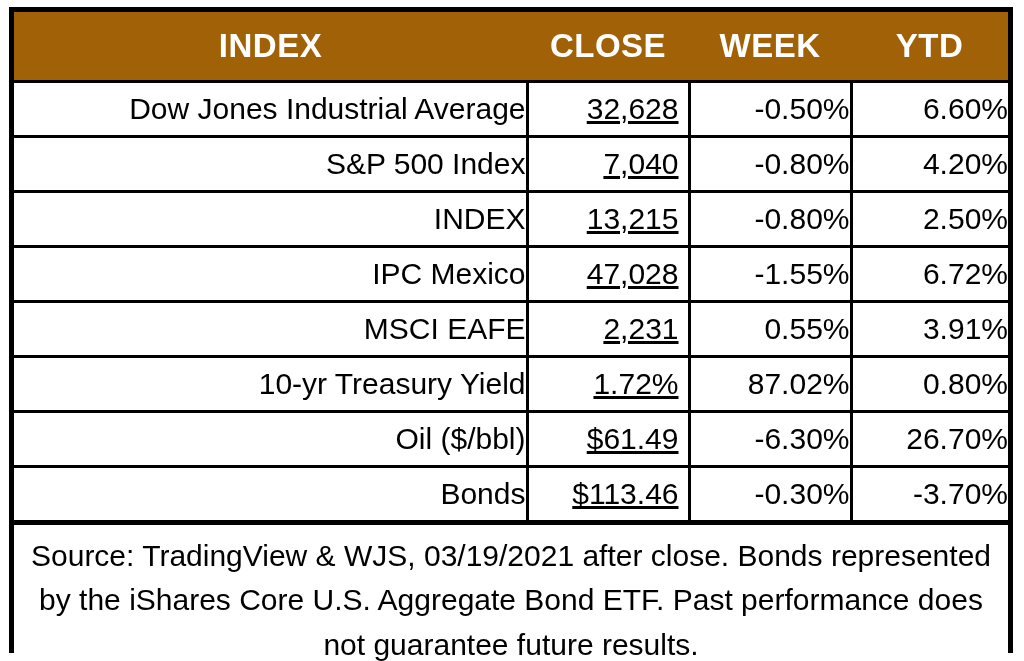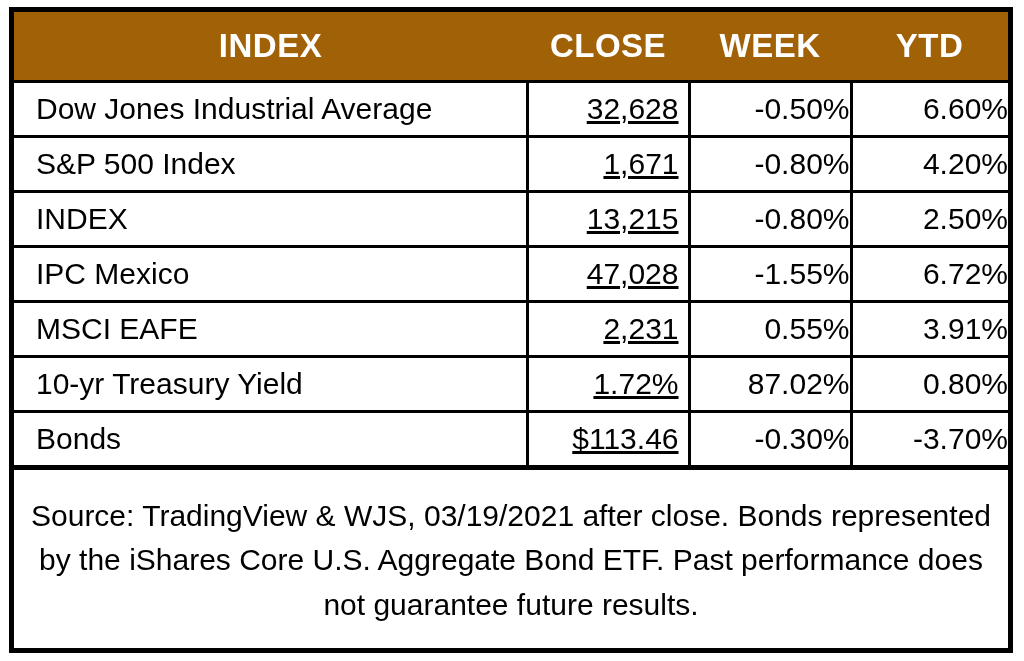--- a/index.html
+++ b/index.html
@@ -64,21 +64,21 @@
     height: 52px;
     vertical-align: middle;
     padding: 0;
     background: #ffffff;
     white-space: nowrap;
     overflow: hidden;
   }
   tbody tr.data-row td.cell-ytd { border-right: none; }
 
   td.cell-index {
-    text-align: left;
+    text-align: right;
     padding-left: 22px;
   }
   td.cell-close {
     text-align: right;
     padding-right: 9px;
     text-decoration: underline;
   }
   td.cell-week,
   td.cell-ytd {
     text-align: right;
@@ -119,21 +119,21 @@
     </thead>
     <tbody>
       <tr class="data-row">
         <td class="cell-index">Dow Jones Industrial Average</td>
         <td class="cell-close">32,628</td>
         <td class="cell-week">-0.50%</td>
         <td class="cell-ytd">6.60%</td>
       </tr>
       <tr class="data-row">
         <td class="cell-index">S&amp;P 500 Index</td>
-        <td class="cell-close">1,671</td>
+        <td class="cell-close">7,040</td>
         <td class="cell-week">-0.80%</td>
         <td class="cell-ytd">4.20%</td>
       </tr>
       <tr class="data-row">
         <td class="cell-index">INDEX</td>
         <td class="cell-close">13,215</td>
         <td class="cell-week">-0.80%</td>
         <td class="cell-ytd">2.50%</td>
       </tr>
       <tr class="data-row">
@@ -148,20 +148,26 @@
         <td class="cell-week">0.55%</td>
         <td class="cell-ytd">3.91%</td>
       </tr>
       <tr class="data-row">
         <td class="cell-index">10-yr Treasury Yield</td>
         <td class="cell-close">1.72%</td>
         <td class="cell-week">87.02%</td>
         <td class="cell-ytd">0.80%</td>
       </tr>
       <tr class="data-row">
+        <td class="cell-index">Oil ($/bbl)</td>
+        <td class="cell-close">$61.49</td>
+        <td class="cell-week">-6.30%</td>
+        <td class="cell-ytd">26.70%</td>
+      </tr>
+      <tr class="data-row">
         <td class="cell-index">Bonds</td>
         <td class="cell-close">$113.46</td>
         <td class="cell-week">-0.30%</td>
         <td class="cell-ytd">-3.70%</td>
       </tr>
       <tr class="footnote-row">
         <td colspan="4">Source: TradingView &amp; WJS, 03/19/2021 after close. Bonds represented by the iShares Core U.S. Aggregate Bond ETF. Past performance does not guarantee future results.</td>
       </tr>
     </tbody>
   </table>

